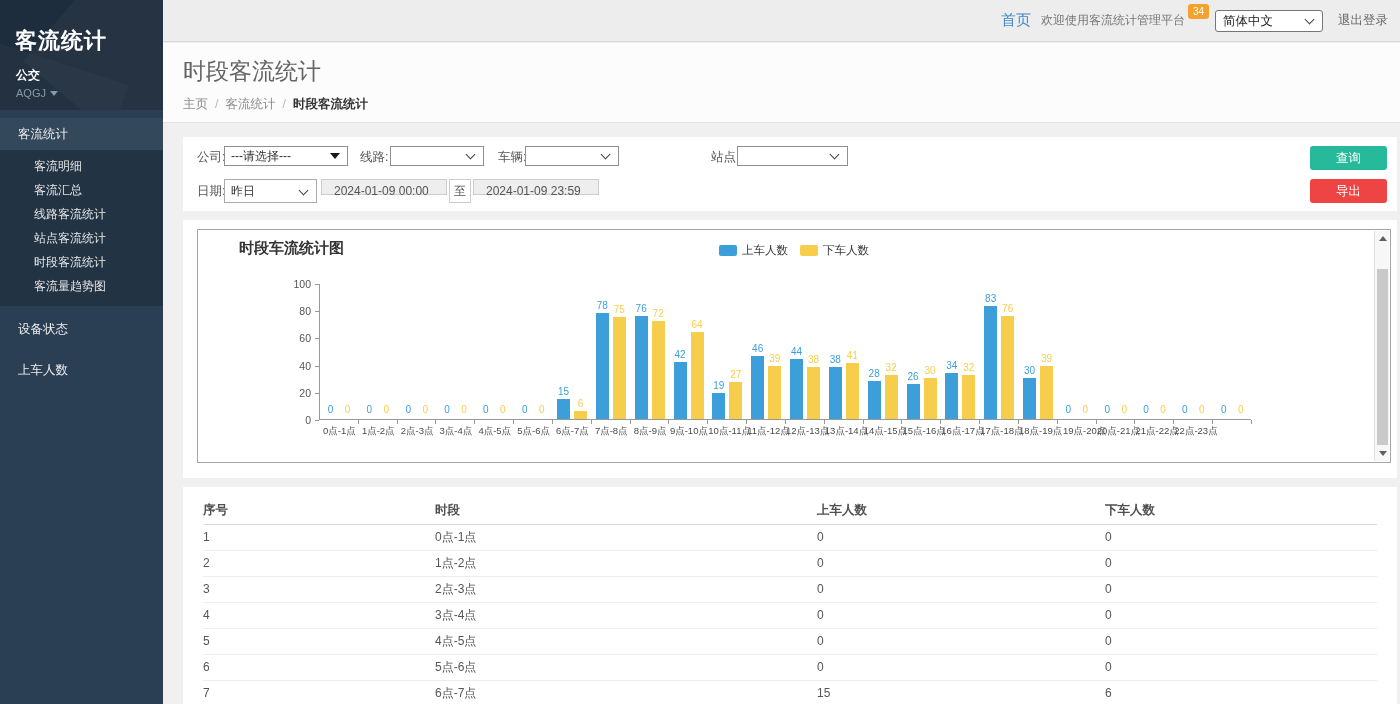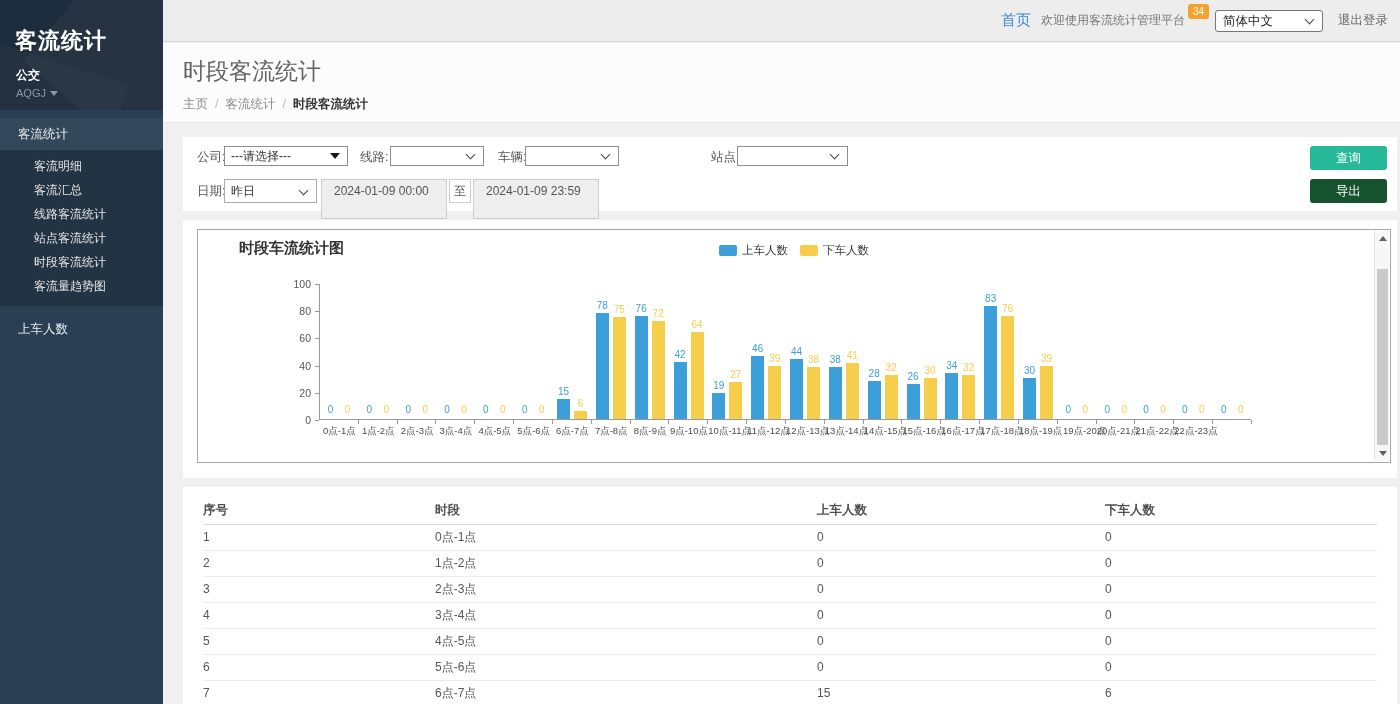--- a/index.html
+++ b/index.html
@@ -76,34 +76,34 @@
     font-size: 12px; color: #333; line-height: 18px; padding-left: 6px; cursor: pointer;
   }
   .select-box .tri {
     width: 0; height: 0; border-left: 5px solid transparent; border-right: 5px solid transparent;
     border-top: 6px solid #1a1a1a; position: absolute; right: 7px; top: 6px;
   }
   .select-box .chev { top: 4px; }
   .date-select { height: 24px; line-height: 22px; border-color: #ABABAB; }
   .date-select .chev { top: 7px; }
   .date-input {
-    position: absolute; height: 40px; background: #EEEEEE; border: 1px solid #CCCCCC;
+    position: absolute; height: 16px; background: #EEEEEE; border: 1px solid #CCCCCC;
     font-size: 12px; color: #555; line-height: 22px; padding-left: 12px;
   }
   .to-box {
     position: absolute; height: 24px; width: 22px; background: #fff; border: 1px solid #CCCCCC;
     font-size: 12px; color: #555; line-height: 22px; text-align: center;
   }
   .btn {
     position: absolute; left: 1127px; width: 77px; height: 24px; border: none; border-radius: 3px;
     color: #fff; font-size: 12.5px; cursor: pointer; text-align: center; line-height: 24px;
     font-family: inherit;
   }
   .btn-query { top: 9px; background: #26B99A; }
-  .btn-export { top: 42px; background: #14532d; }
+  .btn-export { top: 42px; background: #ef4444; }
   
   .chart-card { left: 20px; top: 96px; width: 1214px; height: 258px; }
   .chart-panel {
     position: absolute; left: 14px; top: 9px; width: 1194px; height: 234px;
     border: 1px solid #A6A6A6; background: #fff; overflow: hidden;
   }
   .chart-title { position: absolute; left: 13px; top: 9px; font-size: 15px; font-weight: bold; color: #333; margin-left: 28px; }
   .legend { position: absolute; top: 13px; left: 50%; transform: translateX(-50%); display: flex; gap: 12px; align-items: center; cursor: pointer; }
   .legend-item { display: flex; align-items: center; gap: 5px; font-size: 11.5px; color: #333; }
   .swatch { width: 18px; height: 11px; border-radius: 2px; display: inline-block; }
@@ -144,20 +144,21 @@
   <div class="menu">
     <div class="menu-section">客流统计</div>
     <div class="submenu">
       <div class="subitem">客流明细</div>
       <div class="subitem">客流汇总</div>
       <div class="subitem">线路客流统计</div>
       <div class="subitem">站点客流统计</div>
       <div class="subitem">时段客流统计</div>
       <div class="subitem">客流量趋势图</div>
     </div>
+    <div class="menu-item">设备状态</div>
     <div class="menu-item">上车人数</div>
   </div>
 </div>
 
 <div class="topbar">
   <span class="home-link">首页</span>
   <span class="welcome-text">欢迎使用客流统计管理平台</span>
   <span class="badge">34</span>
   <div class="lang-select">
     <span>简体中文</span>

